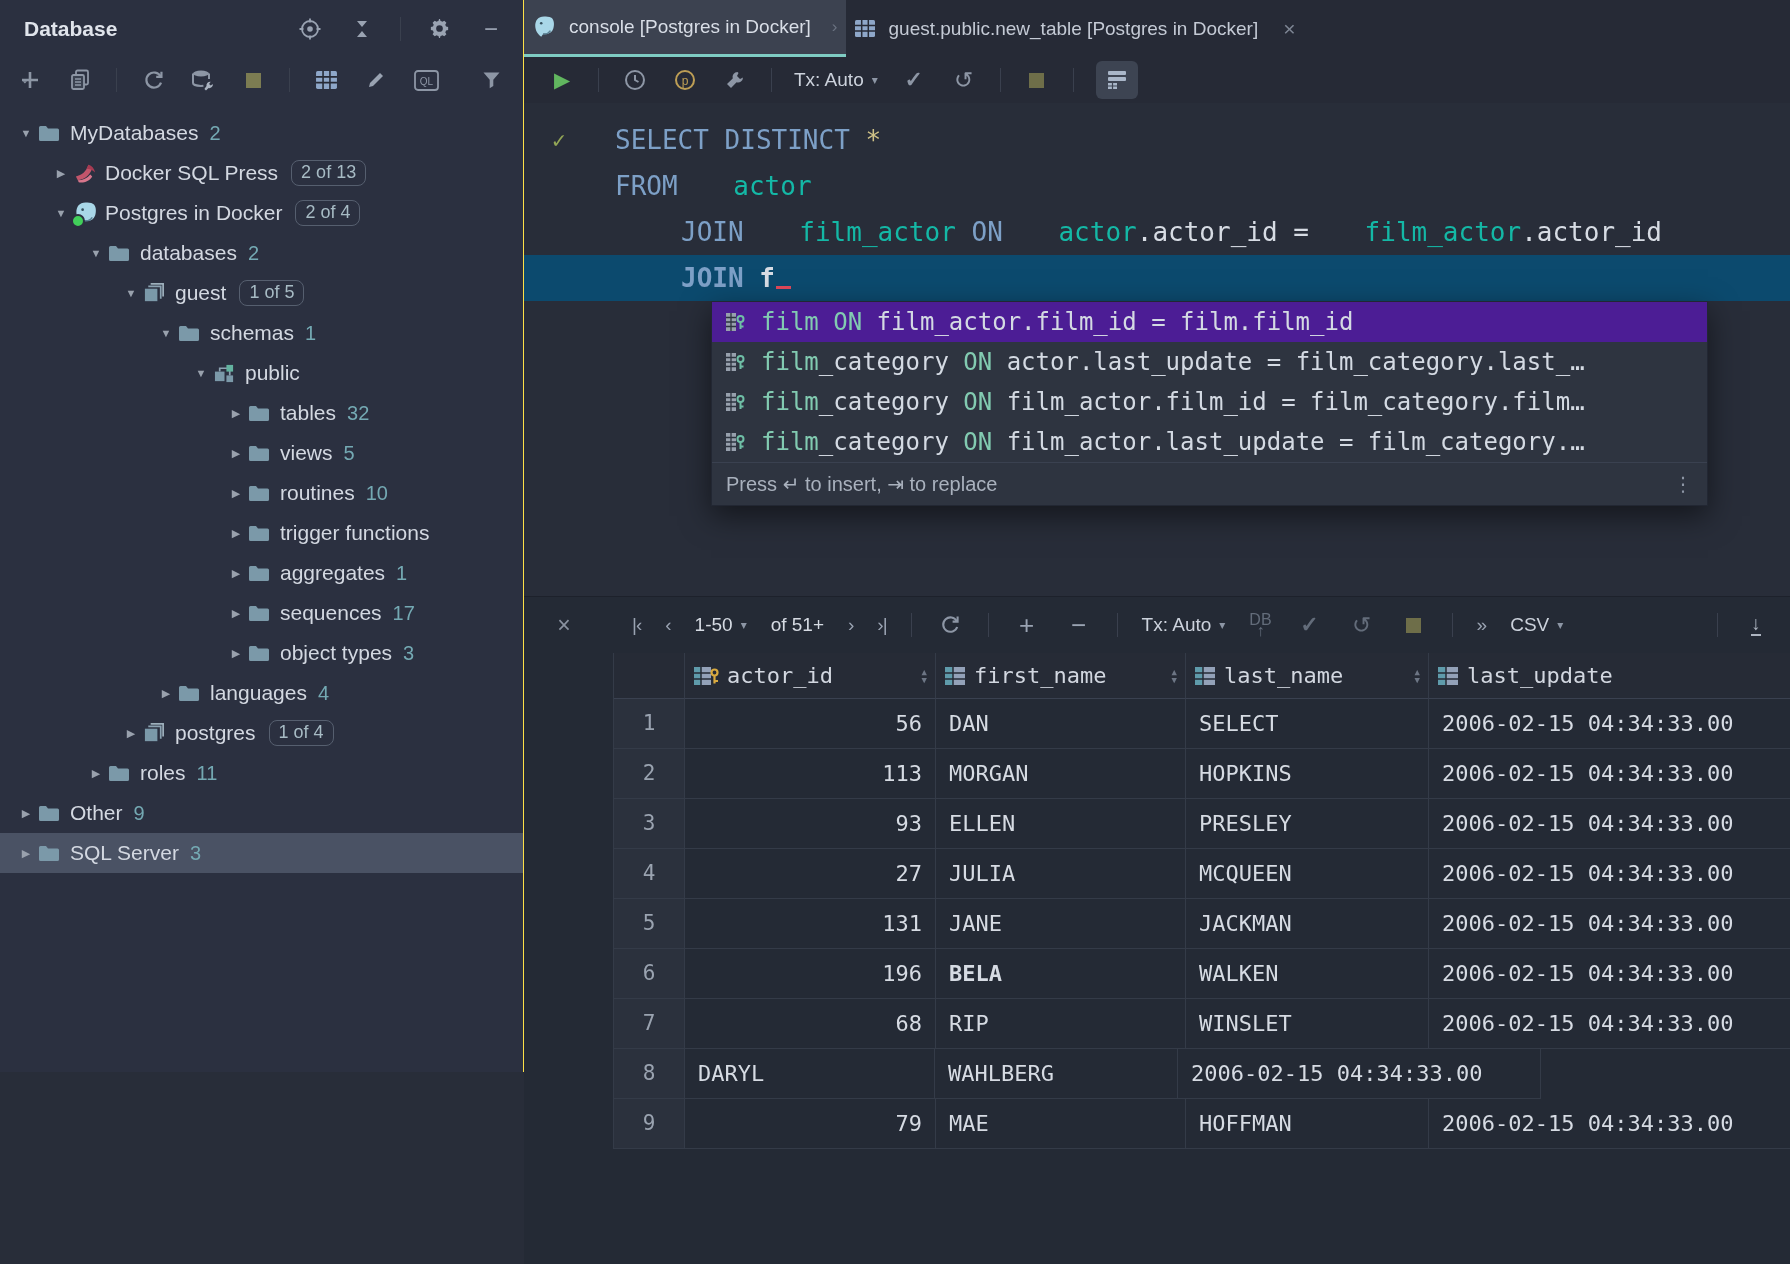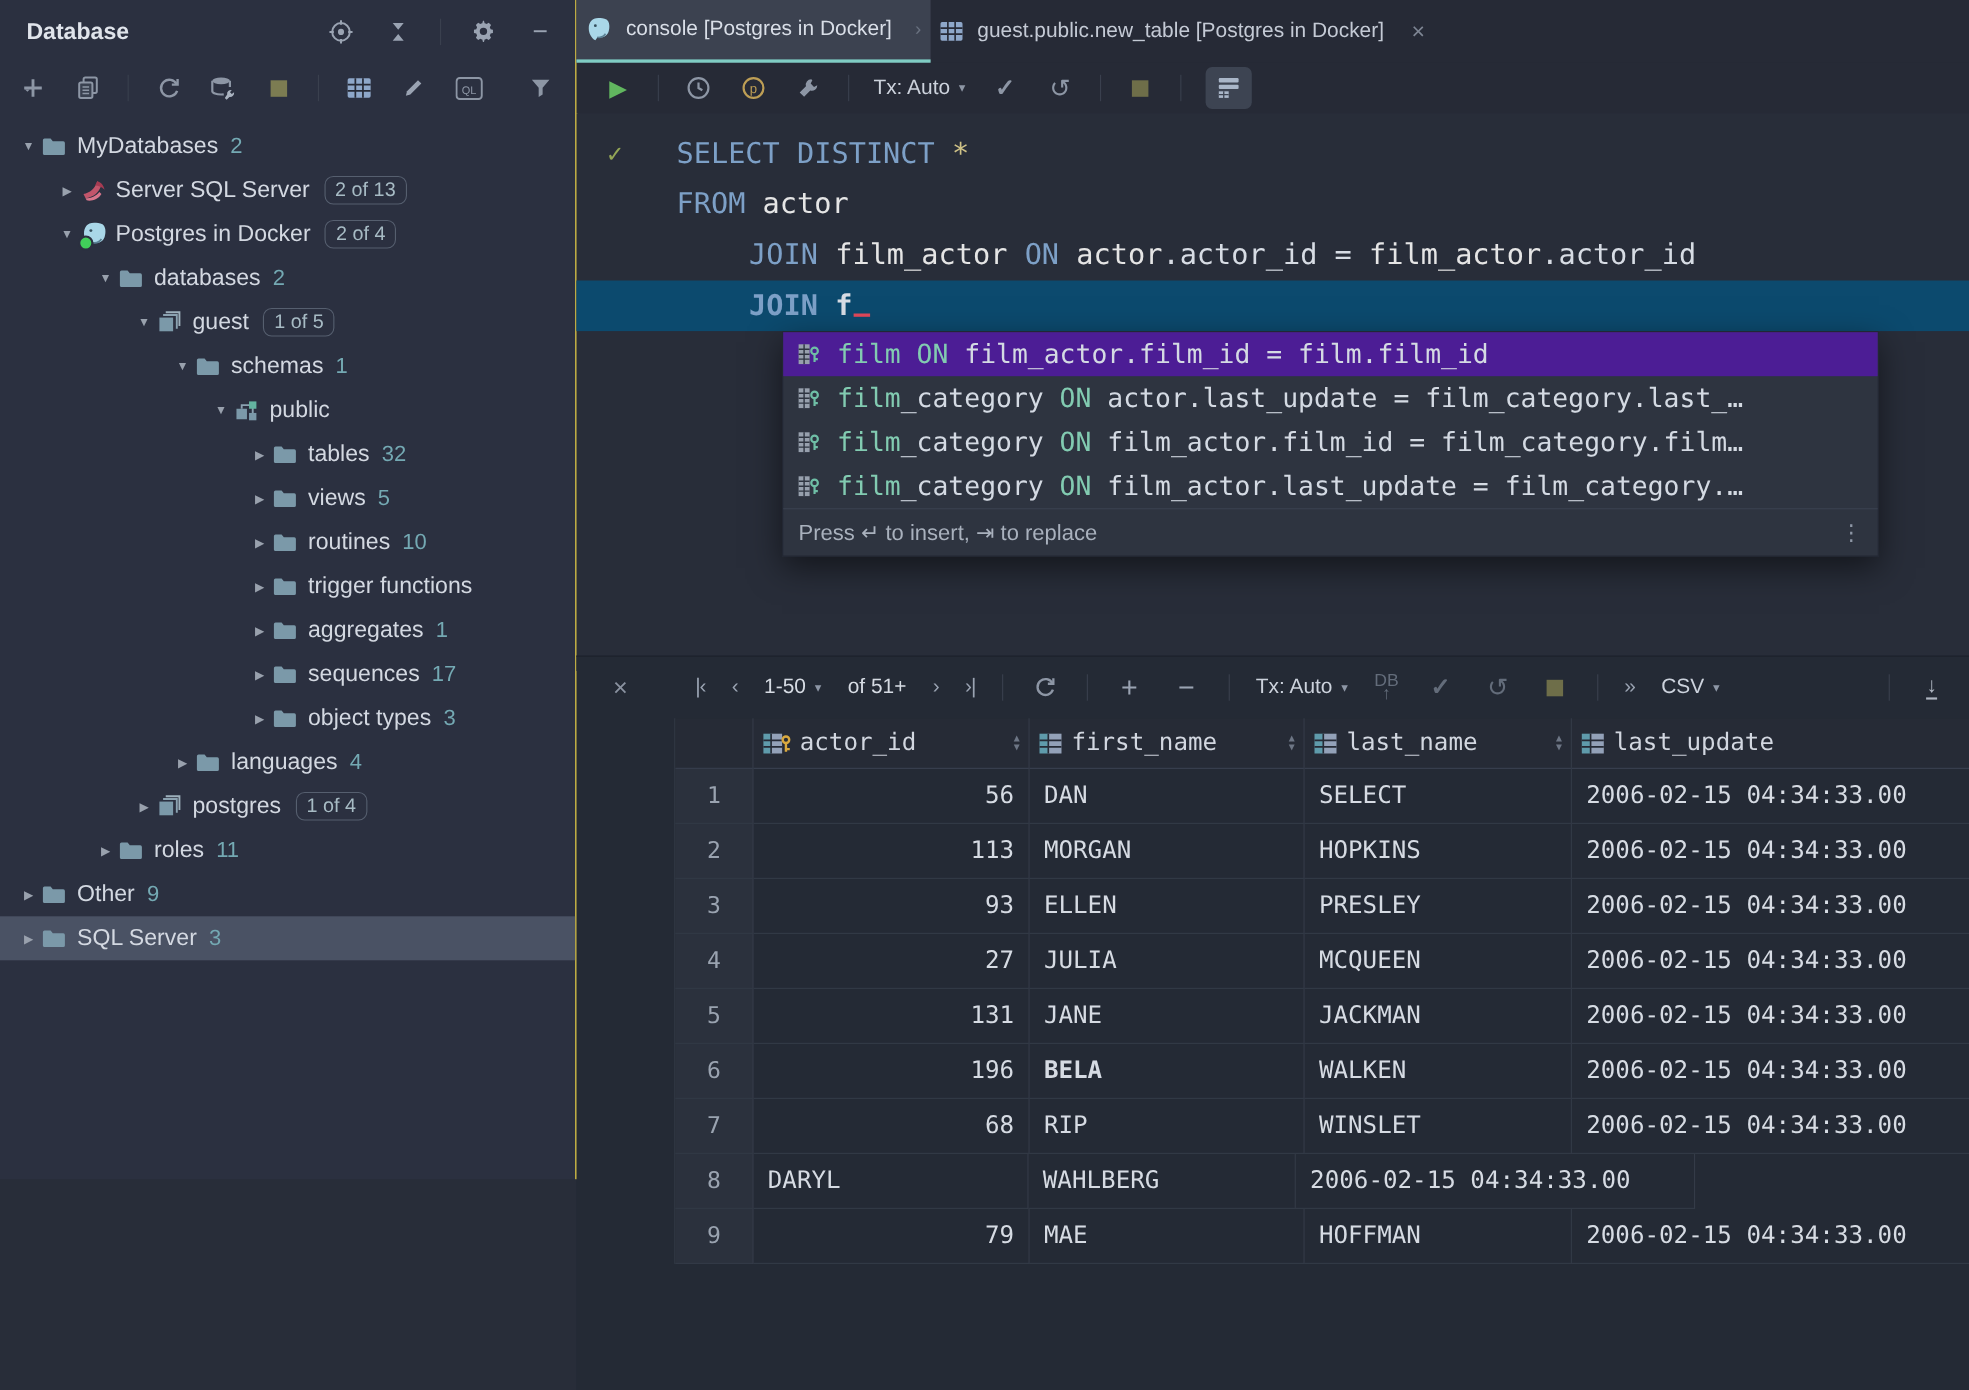--- a/index.html
+++ b/index.html
@@ -45,21 +45,21 @@
   .undo{font-size:23px;}
   .txwrap{display:flex;align-items:center;gap:8px;font-size:19px;color:#ccd2dc;}
   .caretdn{font-size:12px;color:#8d96a5;}
 
   
   #editor{position:absolute;left:0;top:103px;width:1266px;height:493px;background:#282d39;}
   .eline{position:relative;height:46px;line-height:46px;font-family:"DejaVu Sans Mono",monospace;
          font-size:26px;white-space:pre;color:#d7dce4;}
   .eline.cline{background:#0c4a6e;font-weight:bold;}
   .gut{position:absolute;left:28px;top:0;color:#93a656;font-weight:bold;font-size:23px;}
-  .kw{color:#7da0c7;} .tbl{color:#e5e5e5;} .pl{color:#d7dce4;} .st{color:#cfc287;}
+  .kw{color:#7da0c7;} .tbl{color:#14b8a6;margin-left:40px;} .pl{color:#d7dce4;} .st{color:#cfc287;}
   .caret{display:inline-block;width:15px;height:24px;border-bottom:3px solid #e0485a;
          vertical-align:-2px;margin-left:1px;}
 
   
   #completion{position:absolute;left:187px;top:301px;width:995px;background:#2e3440;
               border:1px solid #222733;box-shadow:0 10px 28px rgba(0,0,0,.5);z-index:6;}
   .crow{height:40px;display:flex;align-items:center;gap:11px;padding:0 12px;
         font-family:"DejaVu Sans Mono",monospace;font-size:24px;white-space:pre;}
   .crow.sel{background:#4c1d95;}
   .cm{color:#82cbb1;} .ck{color:#82cbb1;} .cp{color:#d4dae3;}
@@ -191,21 +191,21 @@
       </div>
       <div class="trow" style="padding-left: 49px;">
         <span class="chev" style="font-size:11px">▶</span>
         <span class="ticon">
           <svg width="25" height="25" viewBox="0 0 26 26">
             <path d="M3 16C9 15 14 11 16 4l4 3c-2 8-8 12-15 13Z" fill="#c2556b"></path>
             <path d="M16 4c4 1 6 4 7 8-3-3-6-4-9-4Z" fill="#a63b52"></path>
             <path d="M5 20c5 0 10-2 13-6l2 2c-3 5-9 7-14 6Z" fill="#d8768c"></path>
           </svg>
         </span>
-        <span class="tlabel">Server SQL Server</span>
+        <span class="tlabel">Docker SQL Press</span>
         <span class="tbadge">2 of 13</span>
       </div>
       <div class="trow" style="padding-left: 49px;">
         <span class="chev" style="font-size:11px">▼</span>
         <span class="ticon">
           <svg width="25" height="25" viewBox="0 0 26 26">
             <path d="M13 1.5C6.5 1.5 3.5 6 3.5 11.5c0 5 2.5 9.5 6.5 12l2.5-3.5c4.5 1.5 9-.5 10.5-5C24.5 10.5 24 5 21 3 18.5 1.5 15.5 1.5 13 1.5Z" fill="#a9d7e8"></path>
             <circle cx="10" cy="9" r="1.4" fill="#35505e"></circle>
             <path d="M20 17c-2 3-5 4-8 3.5" stroke="#5b8093" stroke-width="1.6" fill="none"></path>
           </svg>

